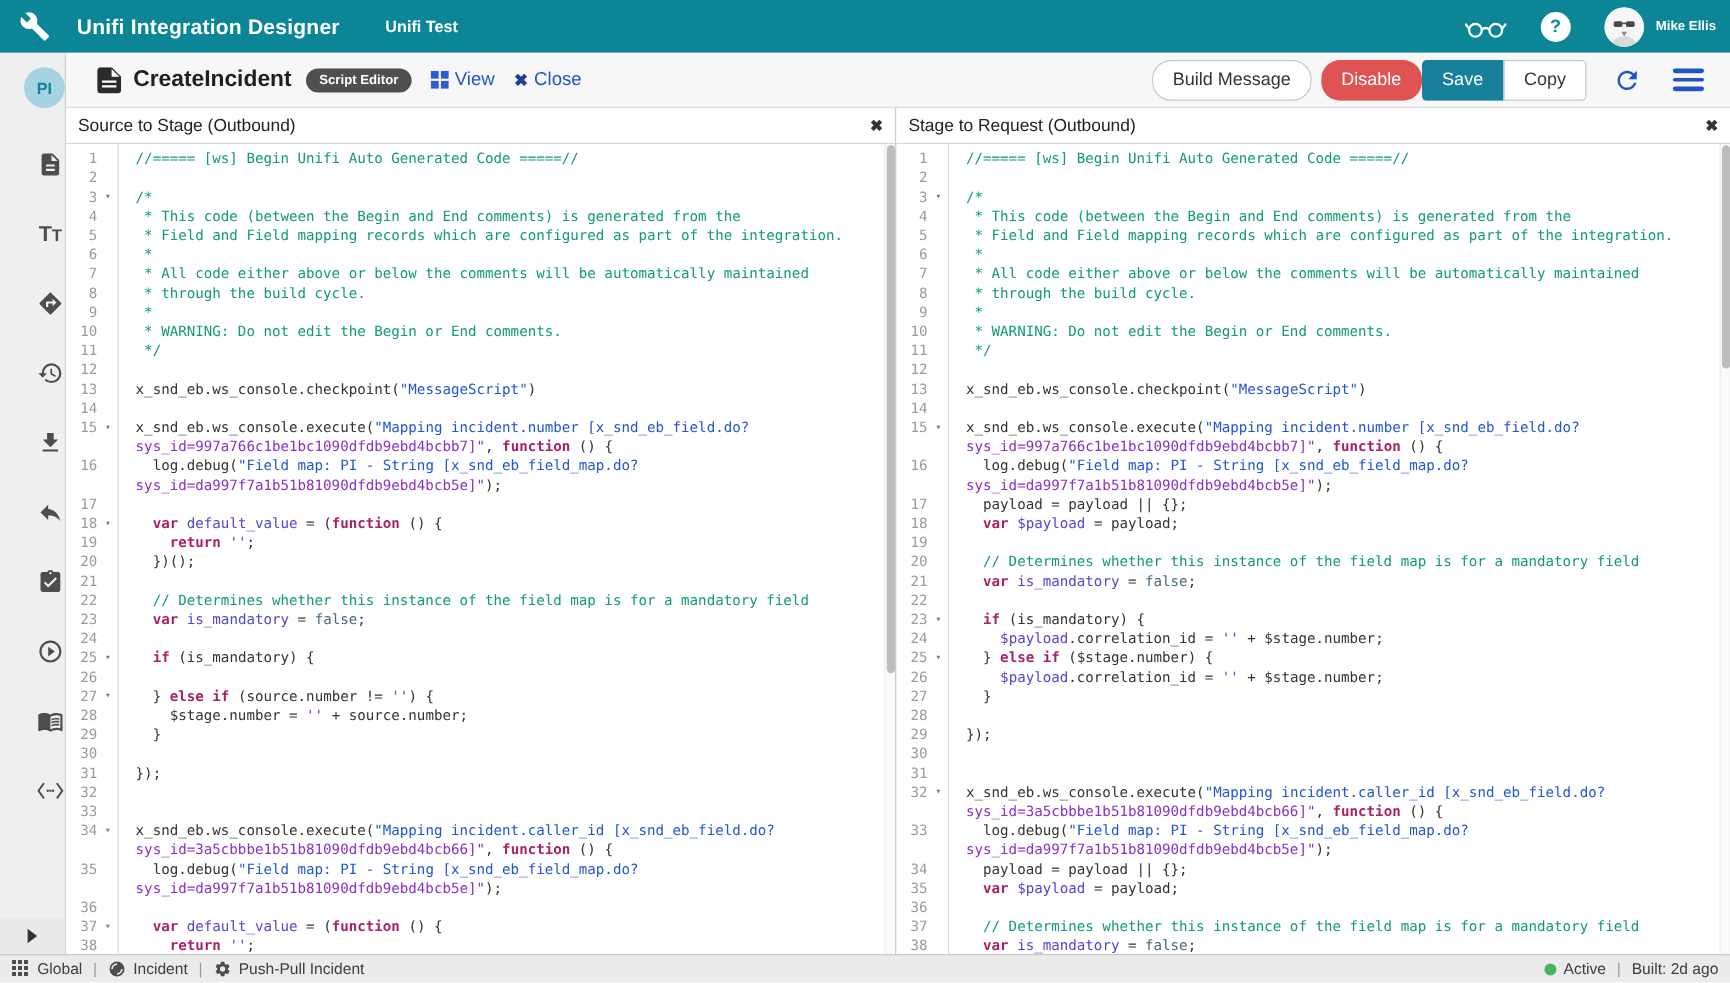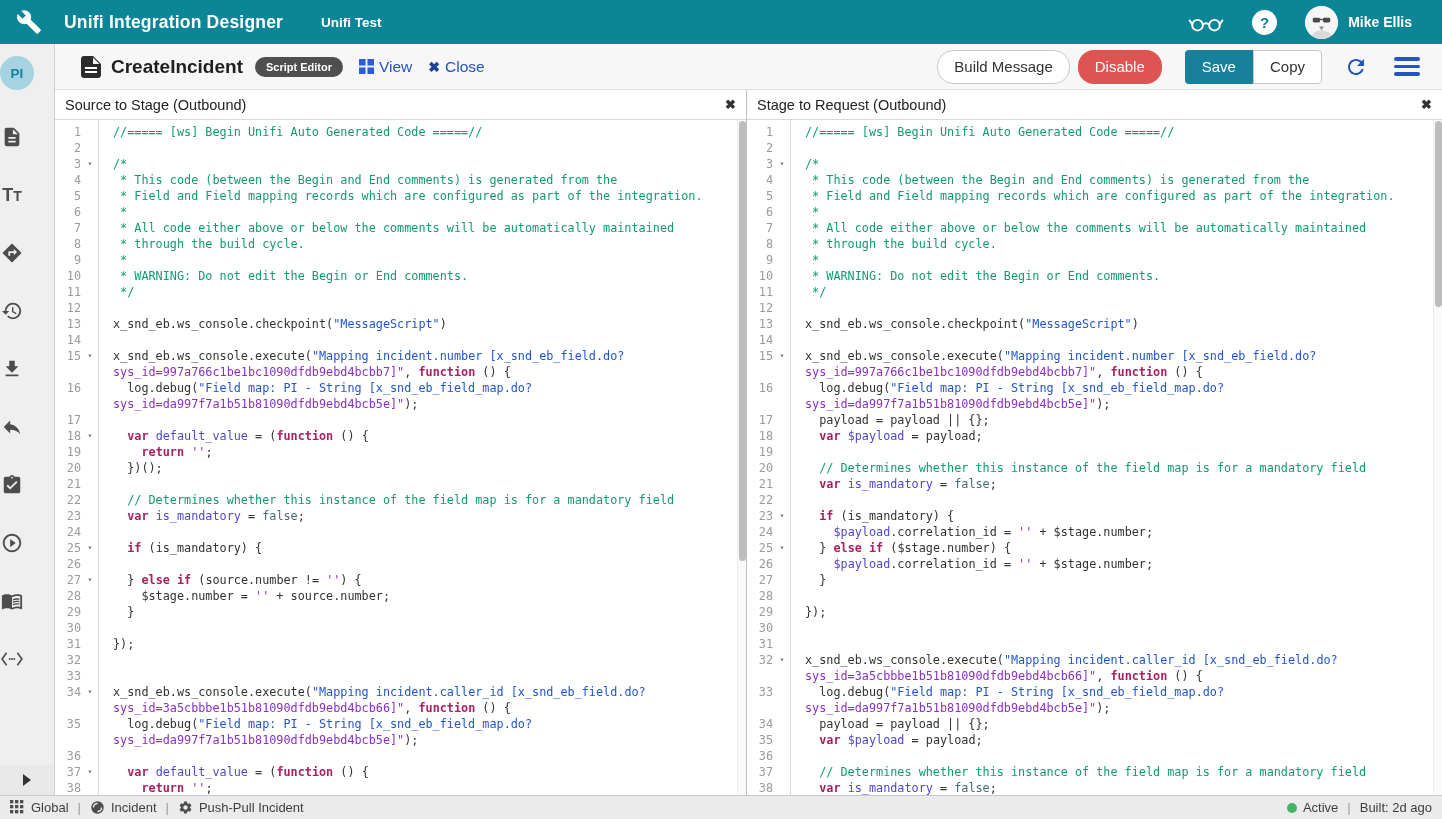--- a/index.html
+++ b/index.html
@@ -11,47 +11,47 @@
   .app-header { position:absolute; top:0; left:0; width:1442px; height:44px;
     background:var(--c-header,#0c8697); display:flex; align-items:center; color:#fff; }
   .wrench { margin-left:16px; width:26px; height:26px; }
   .app-title { margin-left:22px; font-size:17.5px; font-weight:bold; letter-spacing:.2px; }
   .instance { margin-left:38px; font-size:13.5px; font-weight:bold; }
   .hdr-spacer { flex:1; }
   .glasses { width:36px; height:24px; margin-right:28px; cursor:pointer; }
   .help-circle { width:25px; height:25px; border-radius:50%; background:#fff; color:var(--c-header,#0c8697);
     font-weight:bold; font-size:15px; display:flex; align-items:center; justify-content:center; margin-right:28px; cursor:pointer; }
   .avatar { width:33px; height:33px; border-radius:50%; background:#f4f4f4; margin-right:10px; overflow:hidden; cursor:pointer; }
-  .user-name { font-size:14px; font-weight:bold; margin-right:30px; cursor:pointer; }
+  .user-name { font-size:11px; font-weight:bold; margin-right:12px; cursor:pointer; }
 
   
   .toolbar { position:absolute; top:44px; left:55px; width:1387px; height:46px; background:#f7f7f7;
     border-bottom:1px solid #dcdcdc; display:flex; align-items:center; padding:0 14px 0 26px;justify-content:space-between; }
   .doc-icon { width:20px; height:22px; }
   .record-title { margin-left:10px; font-size:19px; font-weight:bold; color:#1f1f1f; }
   .badge { margin-left:12px; background:#4f4f4f; color:#fff; font-size:11px; font-weight:bold;
     padding:4px 11px; border-radius:11px; white-space:nowrap; }
   .tb-link { display:flex; align-items:center; gap:5px; color:#2353c5; font-size:15.5px; margin-left:16px; cursor:pointer; }
   .view-grid { width:15px; height:15px; }
   .close-x { color:#1e3f96; font-weight:bold; font-size:14px; }
   .tb-right { margin-left:auto; display:flex; align-items:center; }
   .btn { height:34px; padding:0 16px; font-size:15px; border-radius:16px; border:1px solid transparent;
     display:flex; align-items:center; cursor:pointer; font-family:"Liberation Sans",sans-serif; background:#fff; }
   .btn-plain { border-color:#c9c9c9; color:#333; }
   .btn-danger { background:var(--c-danger,#e05353); color:#fff; margin-left:8px; }
-  .btn-group { display:flex; margin-left:23px; }
+  .btn-group { display:flex; margin-left:0; }
   .btn-save { background:var(--c-accent,#17809b); color:#fff; border-radius:4px 0 0 4px; }
   .btn-copy { border-color:#c9c9c9; color:#333; border-radius:0 4px 4px 0; }
   .refresh { width:24px; height:24px; margin-left:22px; cursor:pointer; }
   .hamburger { margin-left:26px; margin-right:8px; width:26px; cursor:pointer; }
   .hamburger div { height:3.5px; background:#2353c5; border-radius:2px; margin:4px 0; }
 
   
   .sidebar { position:absolute; top:44px; left:0; width:55px; height:751px; background:#efefef;
-    border-right:1px solid #cfcfcf; display:flex; flex-direction:column; align-items:flex-start; }
+    border-right:1px solid #cfcfcf; display:flex; flex-direction:column; align-items:flex-end; }
   .side-avatar { margin-top:12px; width:34px; height:34px; border-radius:50%; background:#a5d3e2;
     color:#17809b; font-weight:bold; font-size:13.5px; display:flex; align-items:center; justify-content:center; cursor:pointer; }
   .side-icons { margin-top:36px; display:flex; flex-direction:column; gap:36px; align-items:center; }
   .side-item { width:24px; height:22px; color:#4d4d4d; display:flex; align-items:center; justify-content:center; cursor:pointer; }
   .side-item svg { width:22px; height:22px; fill:#4d4d4d; }
   .tt { font-weight:bold; color:#4d4d4d; font-size:18px; letter-spacing:0; }
   .tt .tt2 { font-size:14px; }
   .code-glyph svg { width:26px; height:18px; fill:none; stroke:#4d4d4d; stroke-width:1.8; }
   .code-glyph circle { fill:#4d4d4d; stroke:none; }
   .side-expand { position:absolute; bottom:0; left:0; width:54px; height:30px; background:#e9e9e9;

